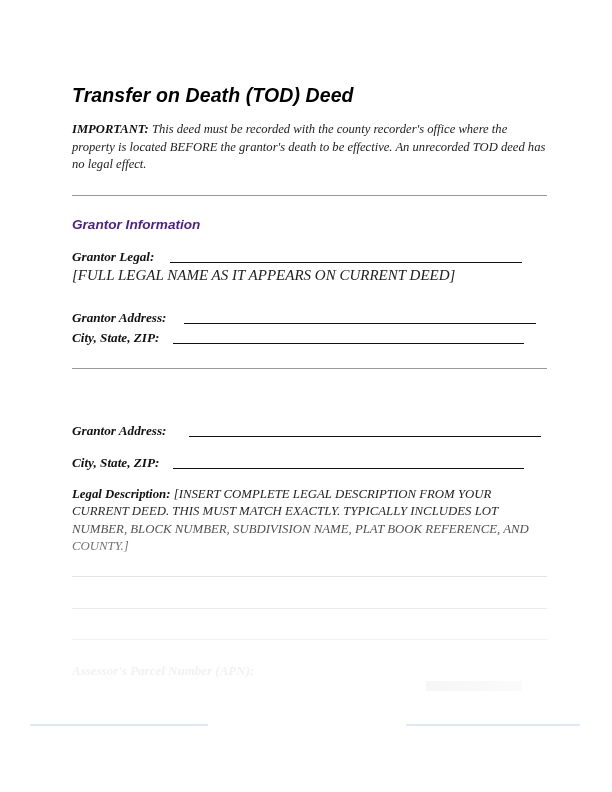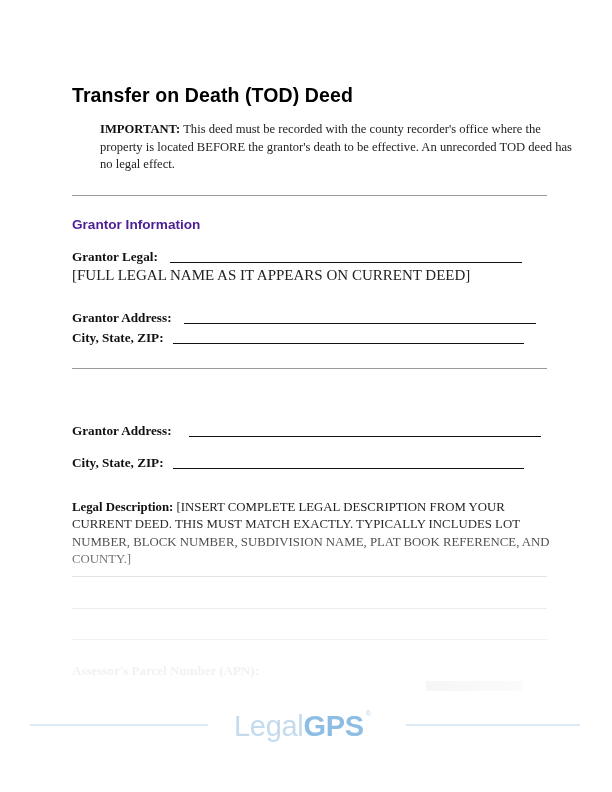--- a/index.html
+++ b/index.html
@@ -1,26 +1,26 @@
 <!DOCTYPE html>
 <html><head>
   <meta charset="utf-8">
   <style>
-    * { margin: 0; padding: 0; box-sizing: border-box; }
+    * { margin: 0; padding: 0; box-sizing: border-box; font-style: italic; }
     html, body { width: 612px; height: 792px; background: #ffffff; overflow: hidden; }
     body { position: relative; font-family: "DejaVu Serif", "Liberation Serif", serif; color: #111; }
     .page { position: absolute; left: 0; top: 0; width: 612px; height: 792px; }
     .title {
       position: absolute; left: 72px; top: 84px;
       font-family: "Liberation Sans", sans-serif; font-weight: bold;
       font-size: 19.5px; color: #000; letter-spacing: 0.1px;
     }
     .important {
       position: absolute; left: 72px; top: 121px; width: 478px;
-      font-family: "Liberation Serif", serif; font-size: 12.6px; line-height: 17.6px; color: #222; margin-left: 28px;
+      font-family: "Liberation Serif", serif; font-size: 12.6px; line-height: 17.6px; color: #222;
     }
     .important b { color: #111; }
     .divider { position: absolute; left: 72px; width: 475px; height: 1px; background: #9a9a9a; }
     .section-heading {
       position: absolute; left: 72px;
       font-family: "Liberation Sans", sans-serif; font-weight: bold; font-size: 13.6px; color: #4c1d95;
     }
     .field {
       position: absolute; left: 72px;
       font-family: "Liberation Serif", serif; font-size: 13.2px; color: #111; white-space: nowrap;
@@ -31,21 +31,20 @@
     }
     .note {
       position: absolute; left: 72px; font-family: "Liberation Serif", serif; font-size: 15px; color: #222;
     }
     .legal {
       position: absolute; left: 72px; top: 486px; width: 478px;
       font-family: "Liberation Serif", serif; font-size: 12.8px; line-height: 17.3px;
       -webkit-mask-image: linear-gradient(to bottom, #000 0%, #000 30%, rgba(0,0,0,0.55) 100%);
       mask-image: linear-gradient(to bottom, #000 0%, #000 30%, rgba(0,0,0,0.55) 100%);
       color: #222;
-      margin-top: 13px;
     }
     .legal b { color: #111; }
     .faded-line { position: absolute; left: 72px; width: 475px; height: 1px; }
     .faded-text {
       position: absolute; left: 72px; top: 663px;
       font-family: "Liberation Serif", serif; font-weight: bold; font-size: 13px; color: #f1f1f1;
     }
     .faded-right {
       position: absolute; left: 426px; top: 681px; width: 96px; height: 10px;
       background: linear-gradient(to right, #f6f6f6, #fbfbfb);
@@ -108,19 +107,15 @@
   </div>
 
   <div class="faded-line" style="top:576px; background:#e4e4e4;"></div>
   <div class="faded-line" style="top:608px; background:#ececec;"></div>
   <div class="faded-line" style="top:639px; background:#f1f1f1;"></div>
 
   <div class="faded-text">Assessor's Parcel Number (APN):</div>
   <div class="faded-right"></div>
 
   <div class="footer-line" style="left:30px; width:178px;"></div>
-  <div class="logo">
-    <span class="legal-word">Legal</span><span class="gps-word">GPS</span>
-    <span class="reg">®</span>
-  </div>
   <div class="footer-line" style="left:406px; width:174px;"></div>
 
 </div>
 
 </body></html>

